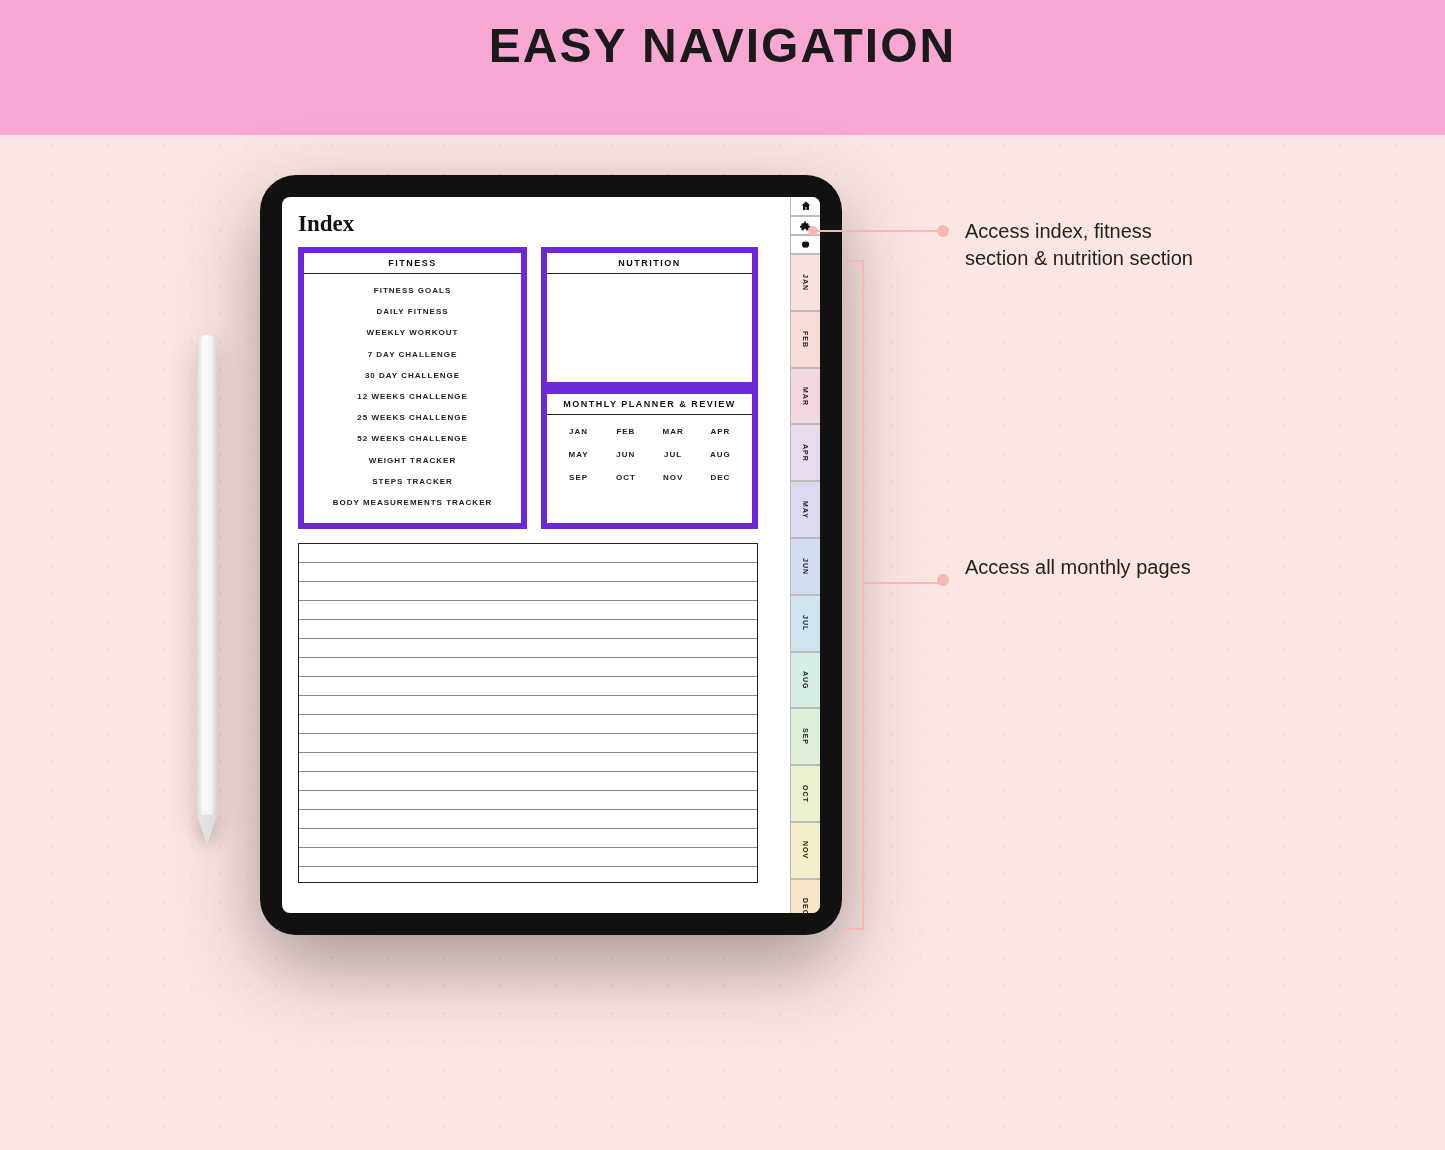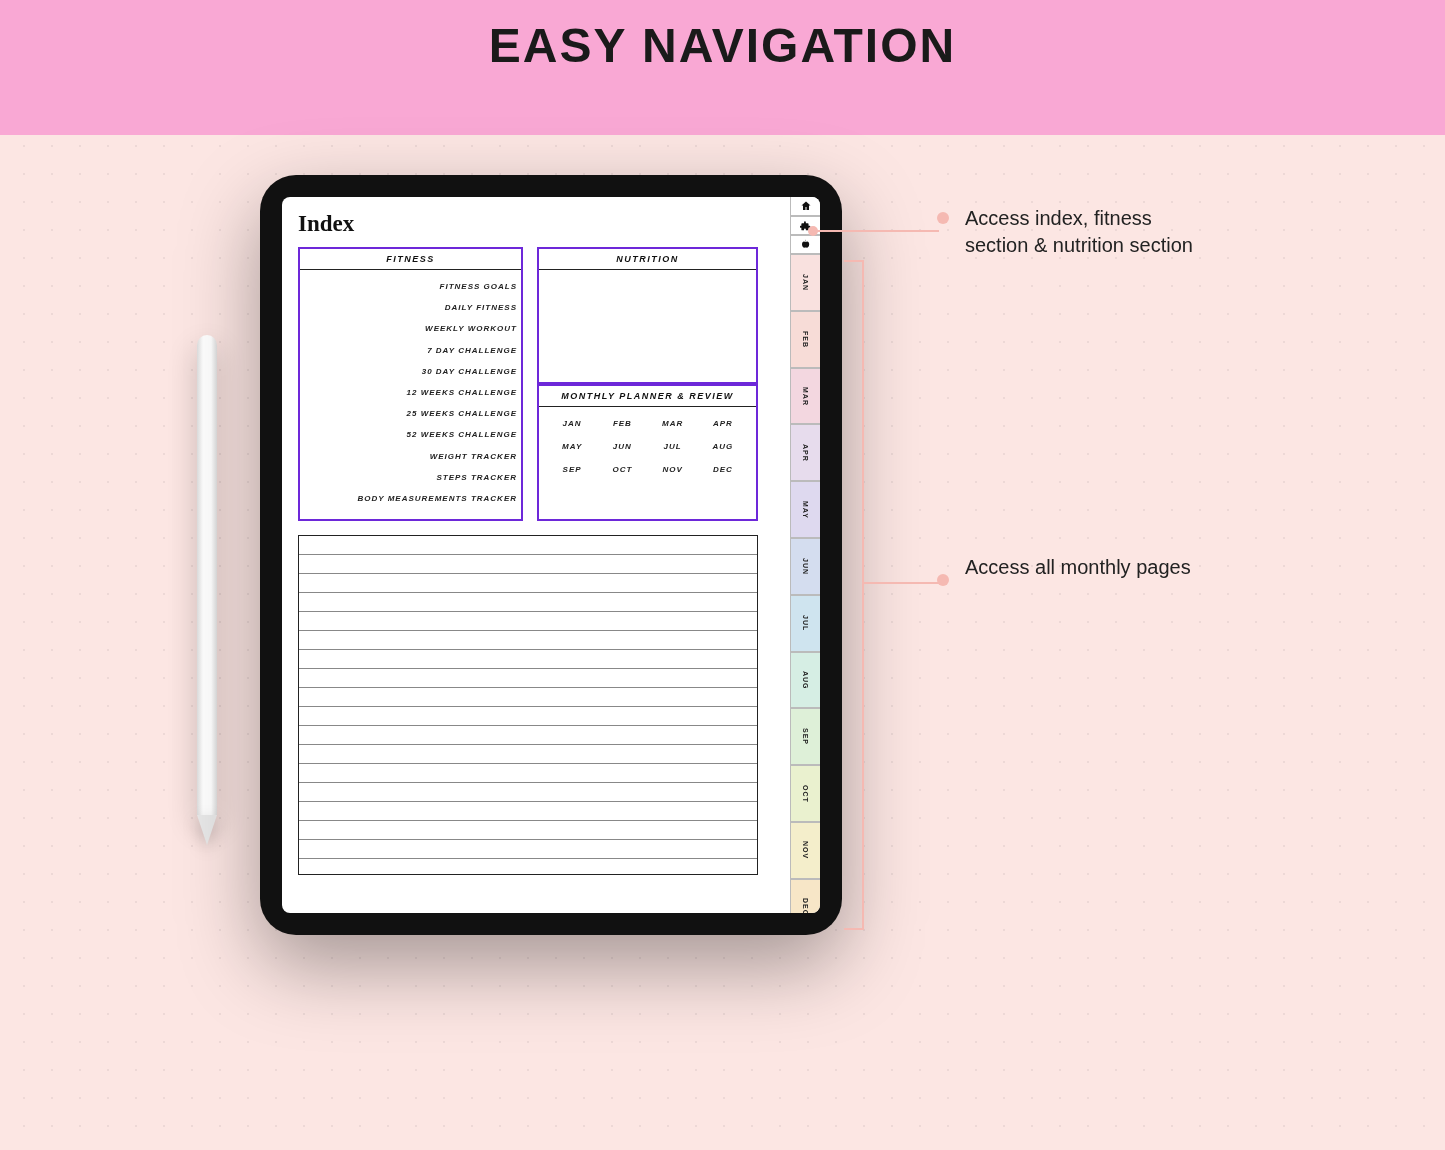--- a/index.html
+++ b/index.html
@@ -72,38 +72,37 @@
     font-size: 23px;
     font-weight: 700;
     margin-bottom: 10px;
     color: #111;
   }
   .two-col {
     display: flex;
     gap: 14px;
   }
   .box {
-    border: 2px solid #6d28d9;
+    border: 6px solid #6d28d9;
     flex: 1;
-    font-style: italic;
   }
   .box-header {
     border-bottom: 1px solid #222;
     text-align: center;
     font-size: 9px;
     letter-spacing: 1.5px;
     font-weight: 700;
     padding: 5px 0;
     color: #111;
   }
   .list {
     padding: 6px 4px 10px;
   }
   .list-item {
-    text-align: right;
+    text-align: center;
     font-size: 8px;
     letter-spacing: 1px;
     font-weight: 700;
     padding: 6.1px 0;
     color: #222;
   }
   .right-col {
     display: flex;
     flex-direction: column;
     flex: 1;
@@ -321,21 +320,21 @@
           <div class="tab month" style="background: rgb(244, 238, 203);">NOV</div>
           <div class="tab month" style="background: rgb(247, 230, 199);">DEC</div>
         </div>
 
     </div>
   </div>
 
   <div class="hline" style="left:813px; top:95px; width:126px;">
     <div class="dot-start"></div>
   </div>
-  <div class="callout" style="left:965px; top:70px; width:240px;">
+  <div class="callout" style="left:965px; top:83px; width:240px;">
     <div class="dot"></div>
     <span>Access index, fitness section &amp; nutrition section</span>
   </div>
 
   <div class="vbracket" style="left:862px; top:125px; height:670px;"></div>
   <div class="hline" style="left:862px; top:447px; width:77px;"></div>
   <div class="callout" style="left:965px; top:419px; width:240px;">
     <div class="dot" style="top:20px;"></div>
     <span>Access all monthly pages</span>
   </div>

